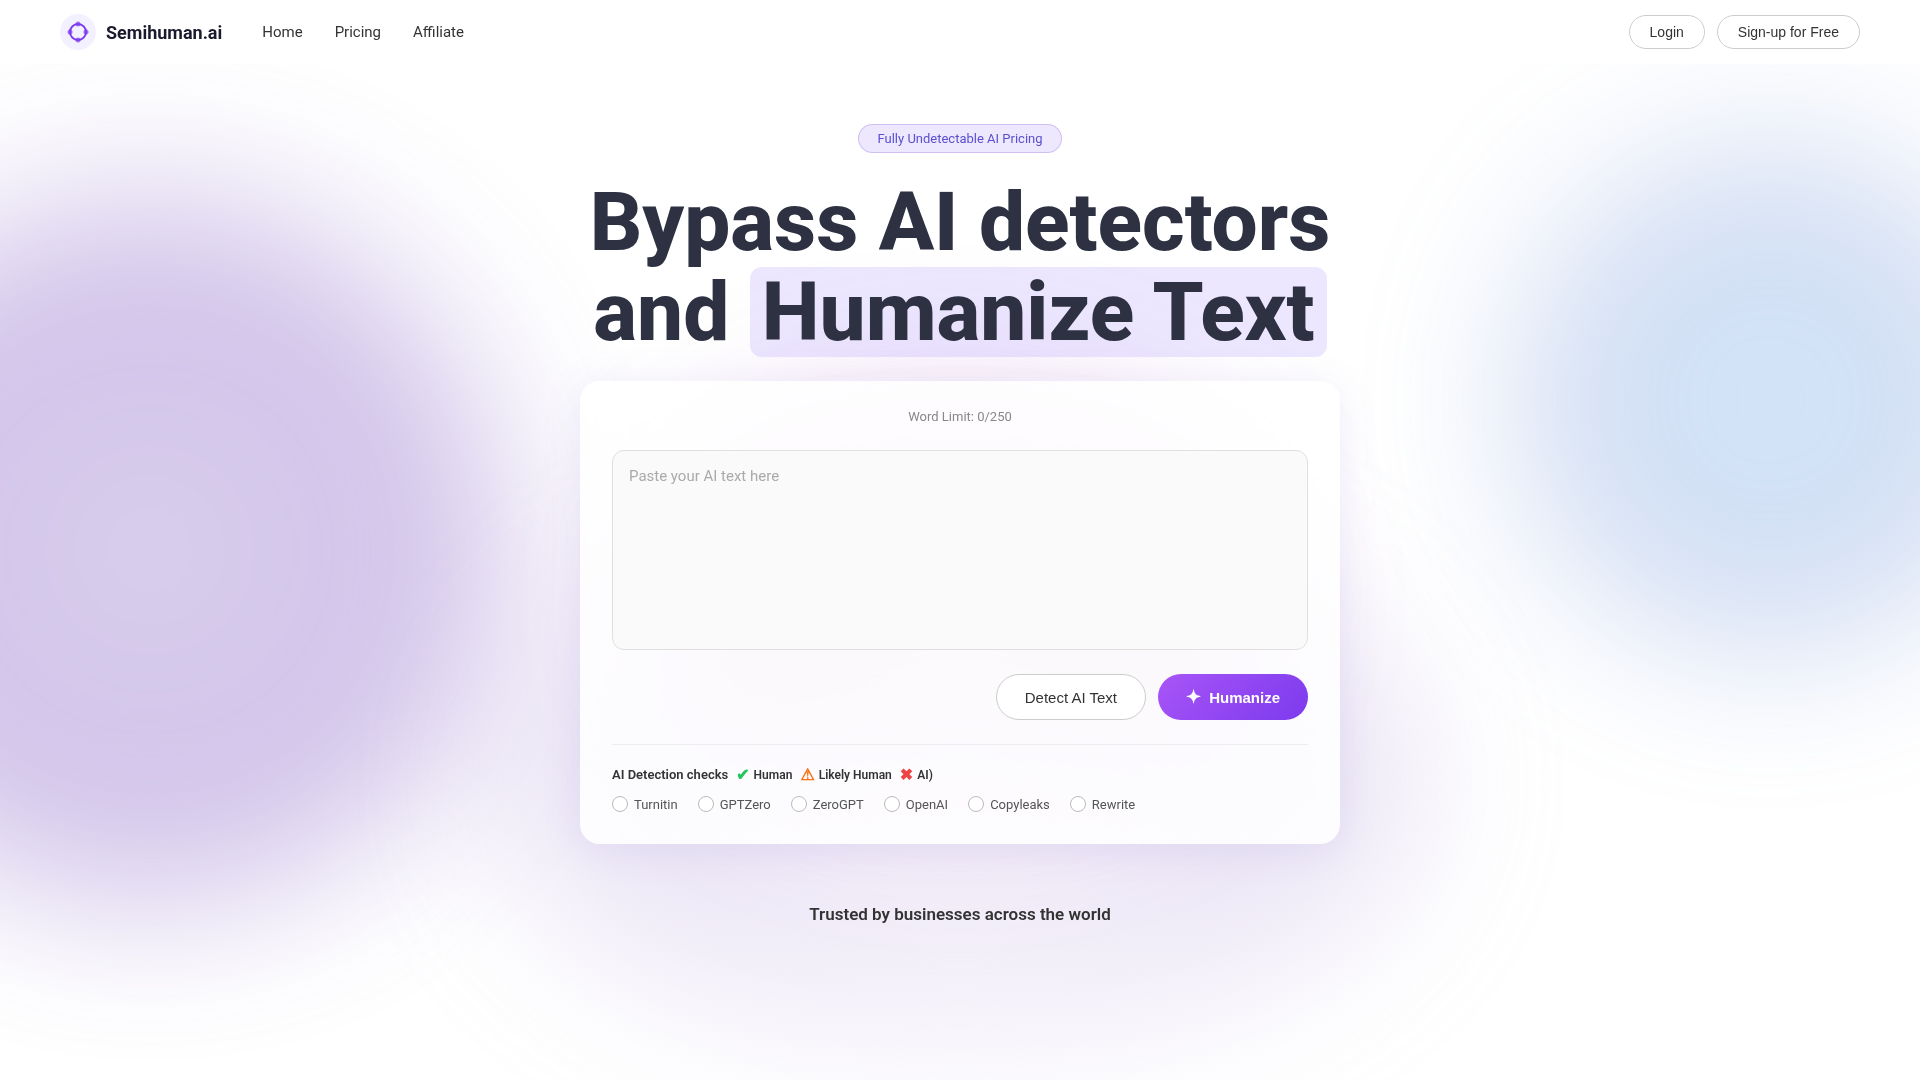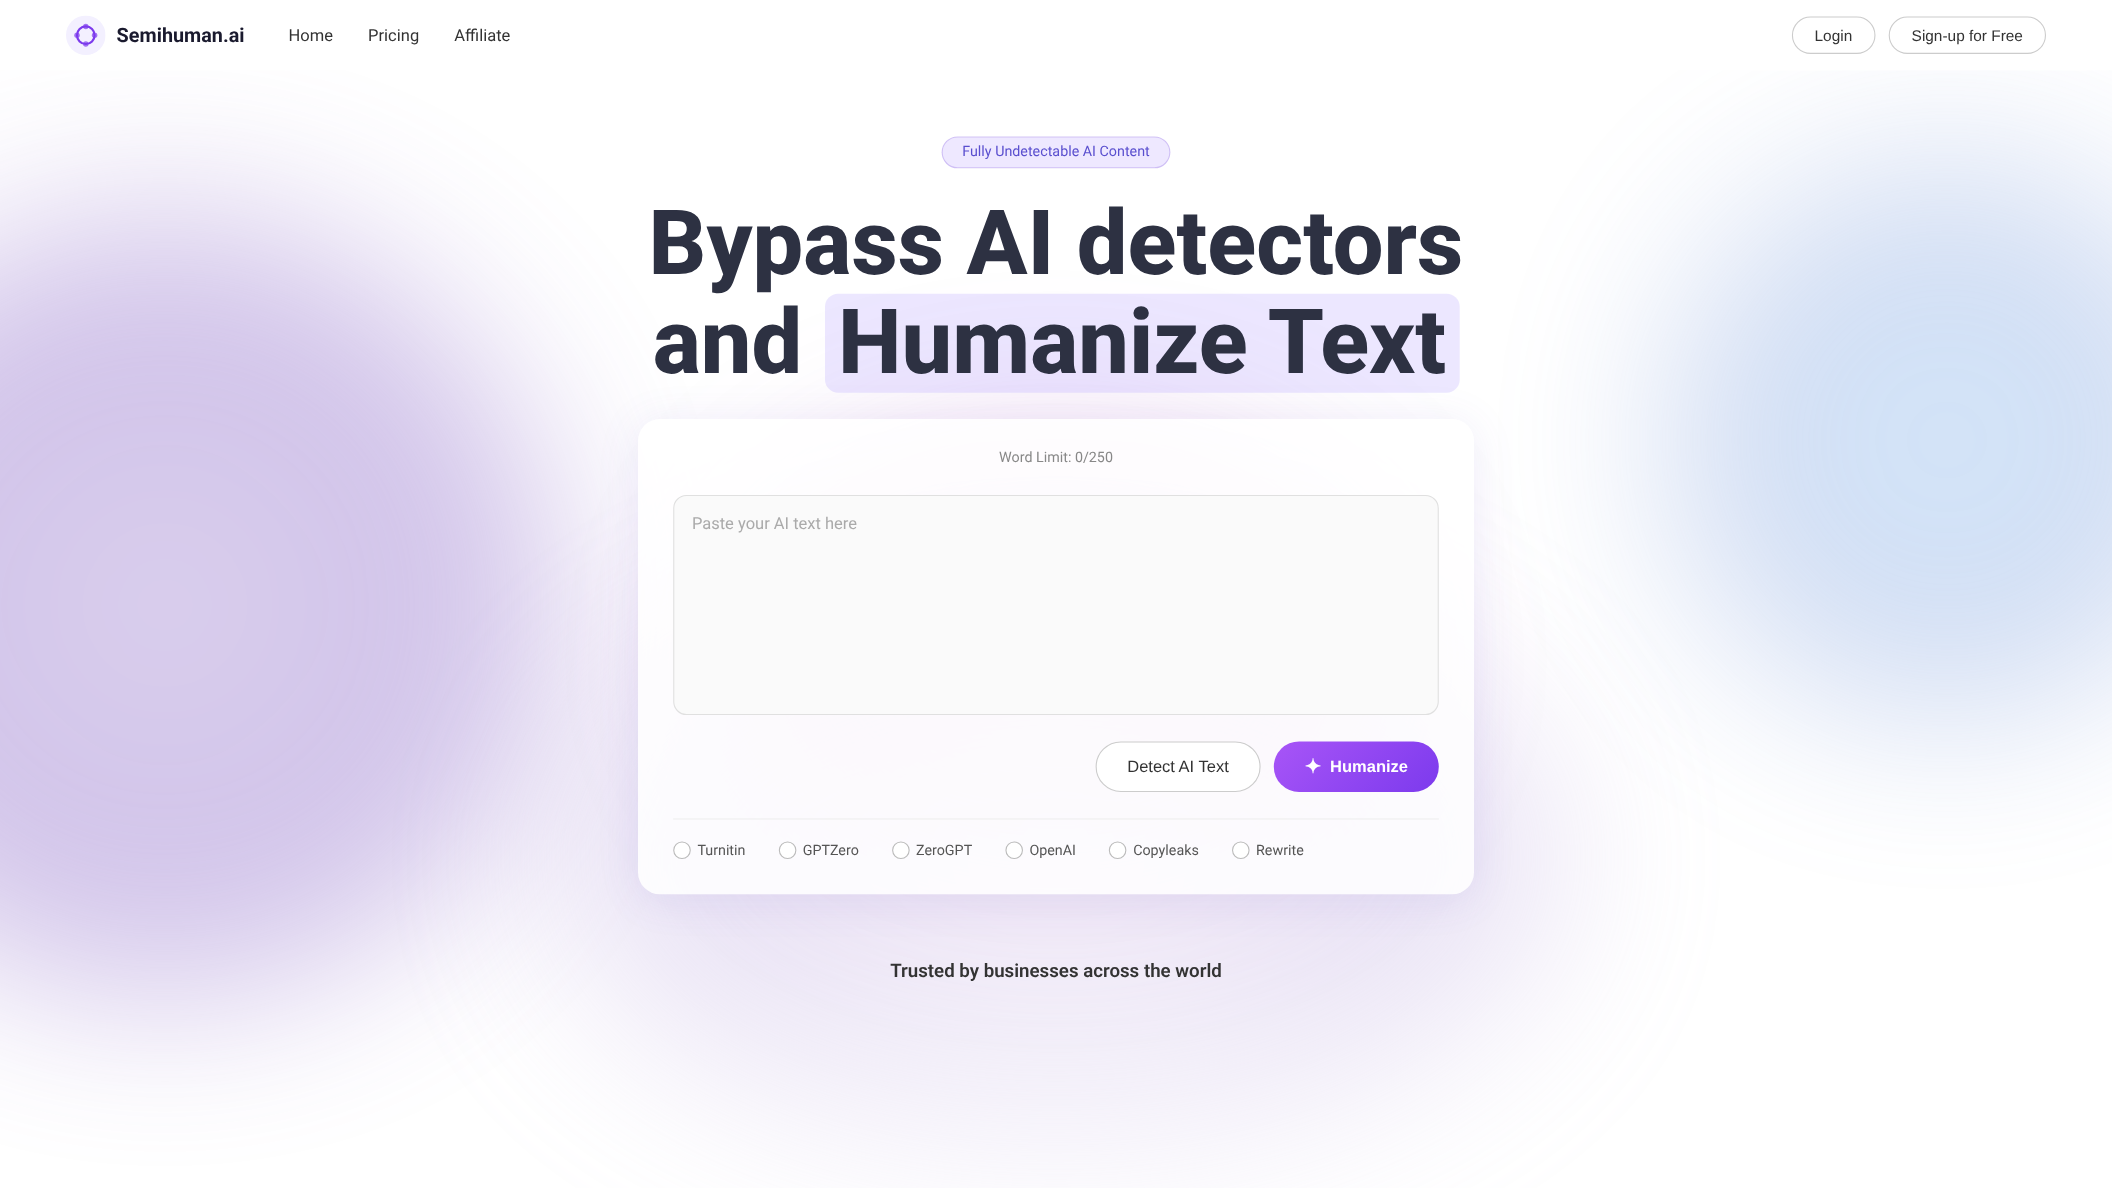--- a/index.html
+++ b/index.html
@@ -284,21 +284,21 @@
       color: #333;
     }
 
     .dot-green { color: #22c55e; font-size: 16px; }
     .dot-orange { color: #f97316; font-size: 16px; }
     .dot-red { color: #ef4444; font-size: 16px; }
 
     .detector-list {
       display: flex;
       align-items: center;
-      gap: 30px;
+      gap: 20px;
       flex-wrap: wrap;
     }
 
     .detector-item {
       display: flex;
       align-items: center;
       gap: 6px;
       font-size: 13px;
       color: #555;
     }
@@ -353,41 +353,56 @@
       <a class="nav-link" href="#">Affiliate</a>
     </div>
   </div>
   <div class="nav-right">
     <button class="btn-login">Login</button>
     <button class="btn-signup">Sign-up for Free</button>
   </div>
 </nav>
 
 <section class="hero">
-  <div class="badge">Fully Undetectable AI Content</div>
+  <div class="badge">Fully Undetectable AI Pricing</div>
   <h1 class="hero-title">
     <span>Bypass AI detectors</span><br>
     <span>and </span><span class="highlight">Humanize Text</span>
   </h1>
 
   
   <div class="tool-card">
     <div class="word-limit">Word Limit: 0/250</div>
     <textarea class="text-area" placeholder="Paste your AI text here" style=""></textarea>
 
     <div class="tool-actions">
       <button class="btn-detect">Detect AI Text</button>
       <button class="btn-humanize">
         <span class="plus-icon">✦</span>
         <span>Humanize</span>
       </button>
     </div>
 
     
     <div class="detection-checks">
+      <div class="detection-title">
+        <span>AI Detection checks</span>
+        <span class="badge-human">
+          <span class="dot-green">✔</span>
+          <span>Human</span>
+        </span>
+        <span class="badge-likely">
+          <span class="dot-orange">⚠</span>
+          <span>Likely Human</span>
+        </span>
+        <span class="badge-ai">
+          <span class="dot-red">✖</span>
+          <span>AI)</span>
+        </span>
+      </div>
       <div class="detector-list" id="detector-list">
       <div class="detector-item">
             <div class="radio-circle"></div>
             <span>Turnitin</span>
           </div>
           <div class="detector-item">
             <div class="radio-circle"></div>
             <span>GPTZero</span>
           </div>
           <div class="detector-item">

